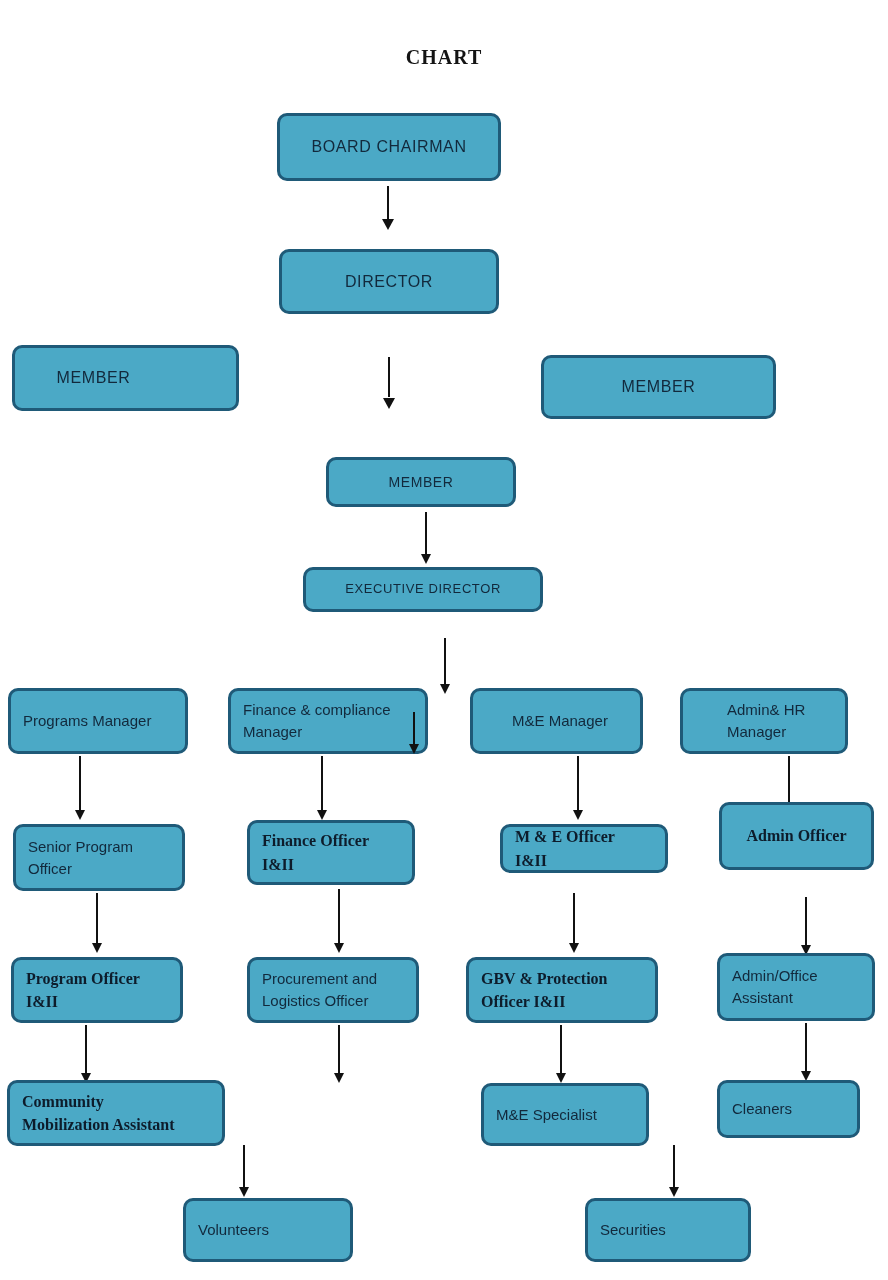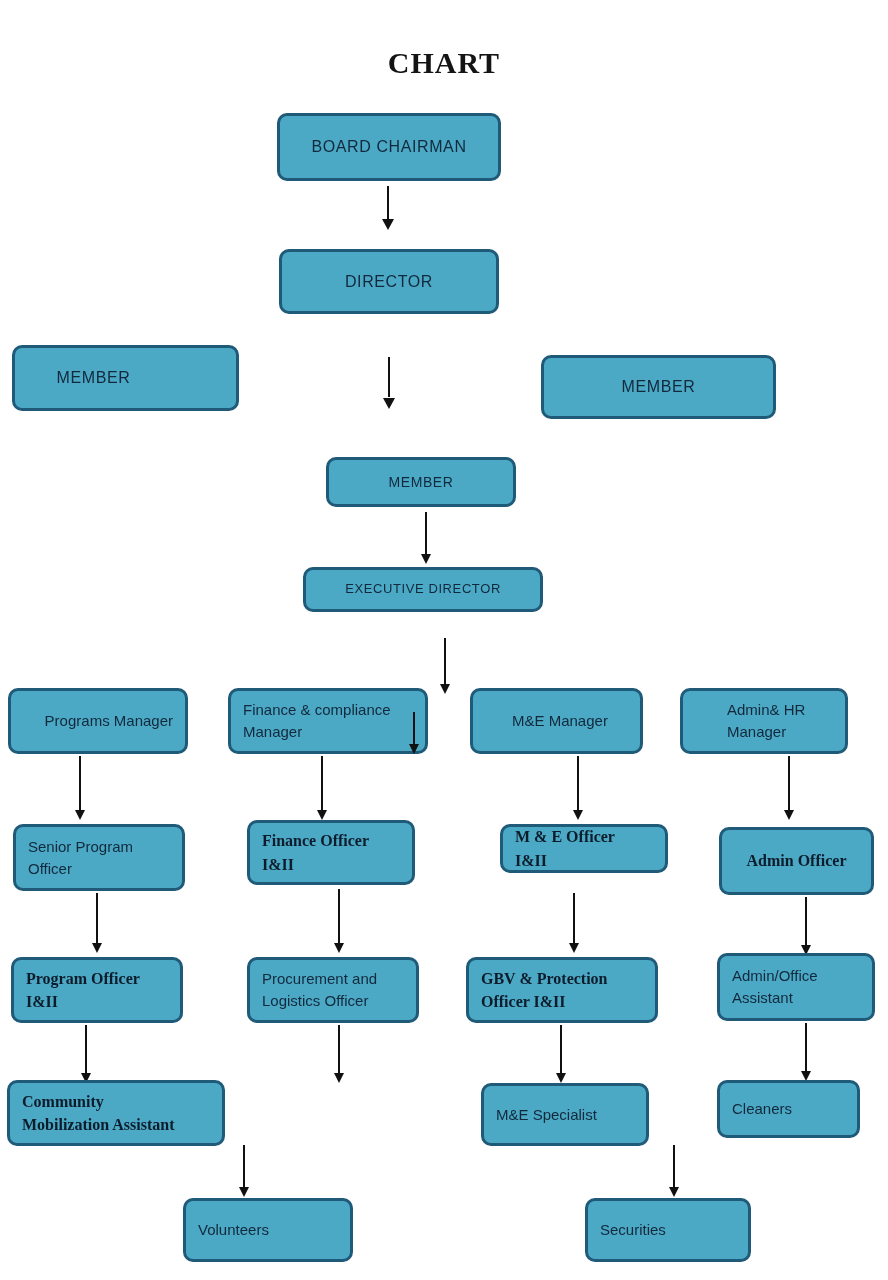--- a/index.html
+++ b/index.html
@@ -18,21 +18,21 @@
     overflow: hidden;
   }
   #chart-title {
     position: absolute;
     left: 0;
     top: 46px;
     width: 888px;
     text-align: center;
     font-family: "Liberation Serif", serif;
     font-weight: bold;
-    font-size: 30px;
+    font-size: 20px;
     letter-spacing: 1px;
     color: #141414;
   }
   .node {
     position: absolute;
     box-sizing: border-box;
     background: #4BA9C6;
     border: 3px solid #1F5A78;
     border-radius: 10px;
     color: #102030;
@@ -145,21 +145,21 @@
 
   <div class="node a-center" style="left: 303px; top: 567px; width: 240px; height: 45px; background: rgb(75, 169, 198); border-color: rgb(31, 90, 120);">
     <span class="node-label t-sans-caps" style="font-size:13px;">EXECUTIVE   DIRECTOR</span>
   </div>
 
   <div class="arrow thin" style="left:436px; top:638px; width:18px; height:56px;">
     <div class="shaft" style="height: 46px; background: rgb(17, 17, 17);"></div>
     <div class="head" style="border-top-color: rgb(17, 17, 17);"></div>
   </div>
 
-  <div class="node a-left" style="left: 8px; top: 688px; width: 180px; height: 66px; background: rgb(75, 169, 198); border-color: rgb(31, 90, 120); align-items: flex-end;">
+  <div class="node a-left" style="left: 8px; top: 688px; width: 180px; height: 66px; background: rgb(75, 169, 198); border-color: rgb(31, 90, 120);">
     <span class="node-label t-sans">Programs Manager</span>
   </div>
 
   <div class="node a-left" style="left: 228px; top: 688px; width: 200px; height: 66px; background: rgb(75, 169, 198); border-color: rgb(31, 90, 120);">
     <span class="node-label t-sans">Finance &amp; compliance
 Manager</span>
   </div>
 
   <div class="arrow thin" style="left:406px; top:712px; width:16px; height:42px;">
     <div class="shaft" style="height: 32px; background: rgb(17, 17, 17);"></div>
@@ -200,21 +200,21 @@
   <div class="node a-left" style="left: 247px; top: 820px; width: 168px; height: 65px; background: rgb(75, 169, 198); border-color: rgb(31, 90, 120);">
     <span class="node-label t-serif-bold">Finance Officer
 I&amp;II</span>
   </div>
 
   <div class="node a-left" style="left: 500px; top: 824px; width: 168px; height: 49px; background: rgb(75, 169, 198); border-color: rgb(31, 90, 120);">
     <span class="node-label t-serif-bold">M &amp; E Officer
 I&amp;II</span>
   </div>
 
-  <div class="node a-center" style="left: 719px; top: 827px; width: 155px; height: 68px; background: rgb(75, 169, 198); border-color: rgb(31, 90, 120);">
+  <div class="node a-center" style="left: 719px; top: 802px; width: 155px; height: 68px; background: rgb(75, 169, 198); border-color: rgb(31, 90, 120);">
     <span class="node-label t-serif-bold">Admin Officer</span>
   </div>
 
   <div class="arrow thin" style="left:89px; top:893px; width:16px; height:60px;">
     <div class="shaft" style="height: 50px; background: rgb(17, 17, 17);"></div>
     <div class="head" style="border-top-color: rgb(17, 17, 17);"></div>
   </div>
   <div class="arrow thin" style="left:331px; top:889px; width:16px; height:64px;">
     <div class="shaft" style="height: 54px; background: rgb(17, 17, 17);"></div>
     <div class="head" style="border-top-color: rgb(17, 17, 17);"></div>

